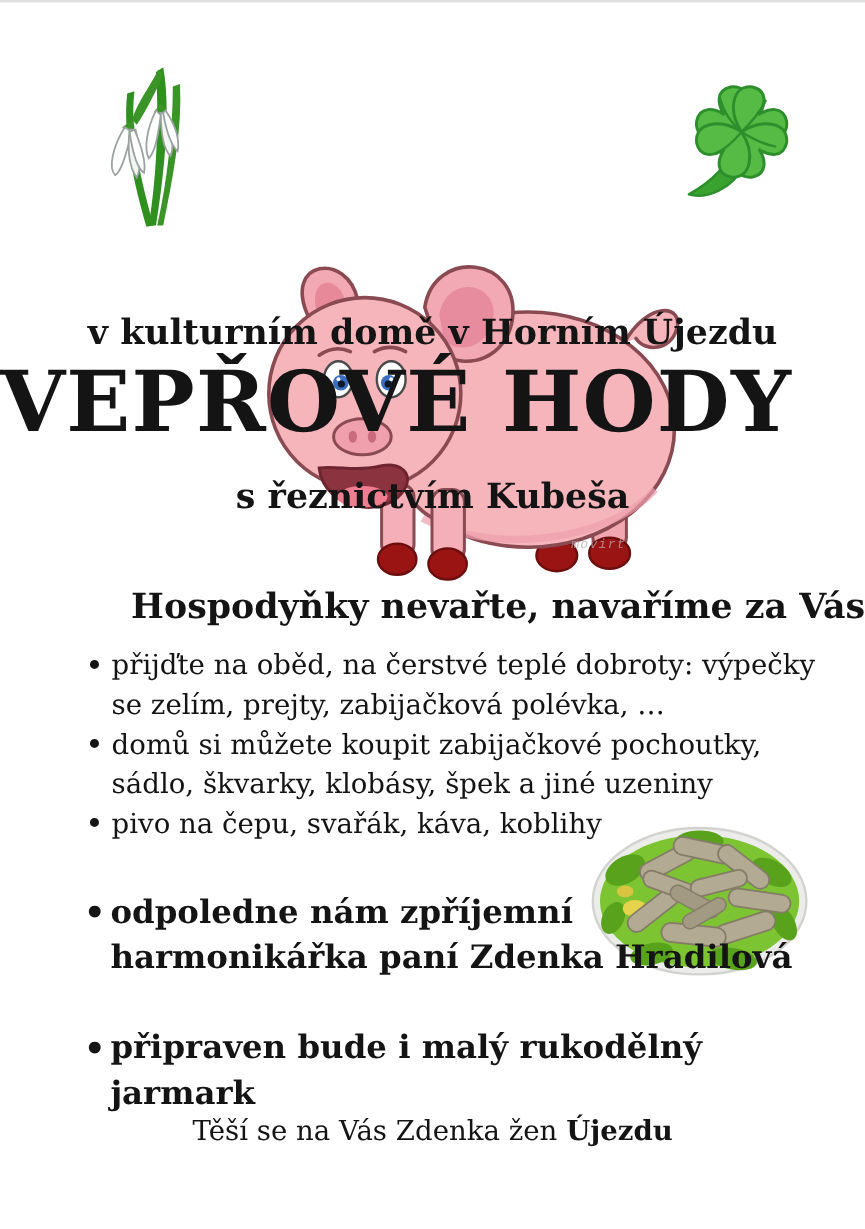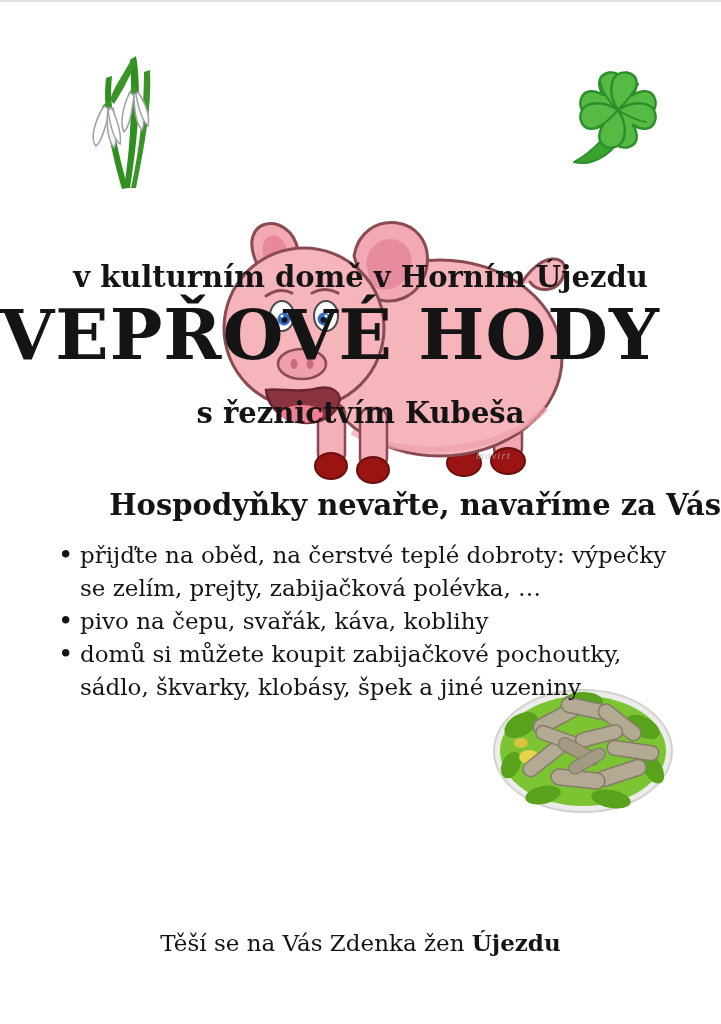--- a/index.html
+++ b/index.html
@@ -27,34 +27,34 @@
   ul.bullets{margin:0;padding:0;list-style:none;}
   ul.bullets li{
     position:relative;
     padding-left:24px;
     white-space:pre-line;
   }
   ul.bullets li::before{
     content:"\2022";
     position:absolute;left:2px;top:0;
   }
-  .bullets-regular{left:56px;top:537px;width:620px;font-size:23px;line-height:33px;}
+  .bullets-regular{left:69px;top:537px;width:620px;font-size:23px;line-height:33px;}
   .bullets-regular li::before{font-size:26px;}
   .bullets-bold{left:68px;top:740px;width:620px;font-size:27px;font-weight:bold;line-height:38px;}
   .bullets-bold li{margin-bottom:37px;padding-left:26px;}
   .bullets-bold li::before{font-size:28px;}
 
   .footer-line{left:0;right:0;top:926px;text-align:center;font-size:23px;line-height:1.3;}
   .footer-line .bold{font-weight:bold;}
 
   .watermark{
     left:476px;top:447px;z-index:3;
     font-size:11px;font-style:italic;
     color:#b9a9a9;opacity:.75;
-    font-family:Liberation Serif, serif;
+    font-family:Liberation Mono, monospace;
     letter-spacing:1px;
   }
 
   .snowdrop-art{left:86px;top:46px;width:80px;height:145px;}
   .clover-art{left:566px;top:50px;width:102px;height:126px;}
   .pig-art{left:202px;top:210px;width:372px;height:275px;}
   .sausage-art{left:491px;top:683px;width:184px;height:130px;}
 </style>
 </head>
 <body>
@@ -193,23 +193,29 @@
   </svg>
 
   <div class="layer-text venue-line">v kulturním domě v Horním Újezdu</div>
   <div class="layer-text main-title">VEPŘOVÉ HODY</div>
   <div class="layer-text subtitle">s řeznictvím Kubeša</div>
   <div class="layer-text section-heading">Hospodyňky nevařte, navaříme za Vás</div>
 
   <ul class="layer-text bullets bullets-regular">
     <li>přijďte na oběd, na čerstvé teplé dobroty: výpečky
 se zelím, prejty, zabijačková polévka, …</li>
-    <li>pivo na čepu, svařák, káva, koblihy</li>
     <li>domů si můžete koupit zabijačkové pochoutky,
 sádlo, škvarky, klobásy, špek a jiné uzeniny</li>
+    <li>pivo na čepu, svařák, káva, koblihy</li>
   </ul>
 
+  <ul class="layer-text bullets bullets-bold">
+    <li>odpoledne nám zpříjemní
+harmonikářka paní Zdenka Hradilová</li>
+    <li>připraven bude i malý rukodělný
+jarmark</li>
+  </ul>
 
   <div class="layer-text footer-line">
     <span>Těší se na Vás Zdenka žen </span><span class="bold">Újezdu</span>
   </div>
 
 </div>
 
 </body></html>

